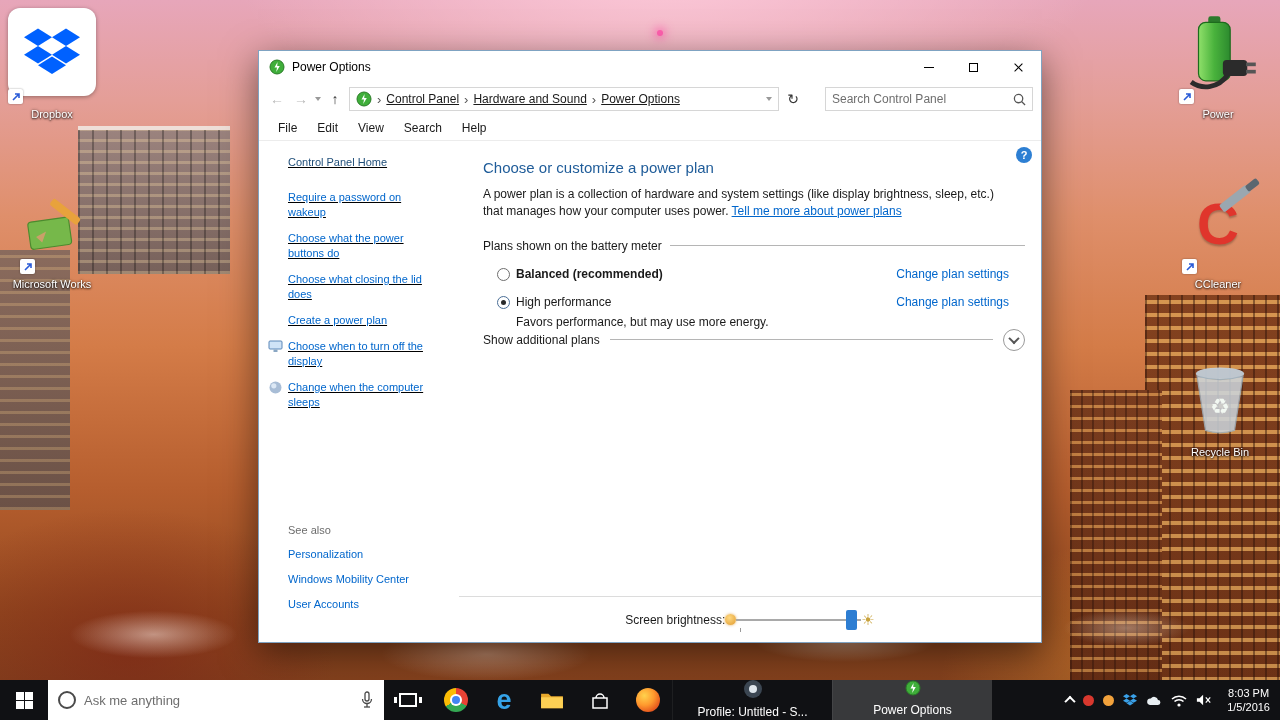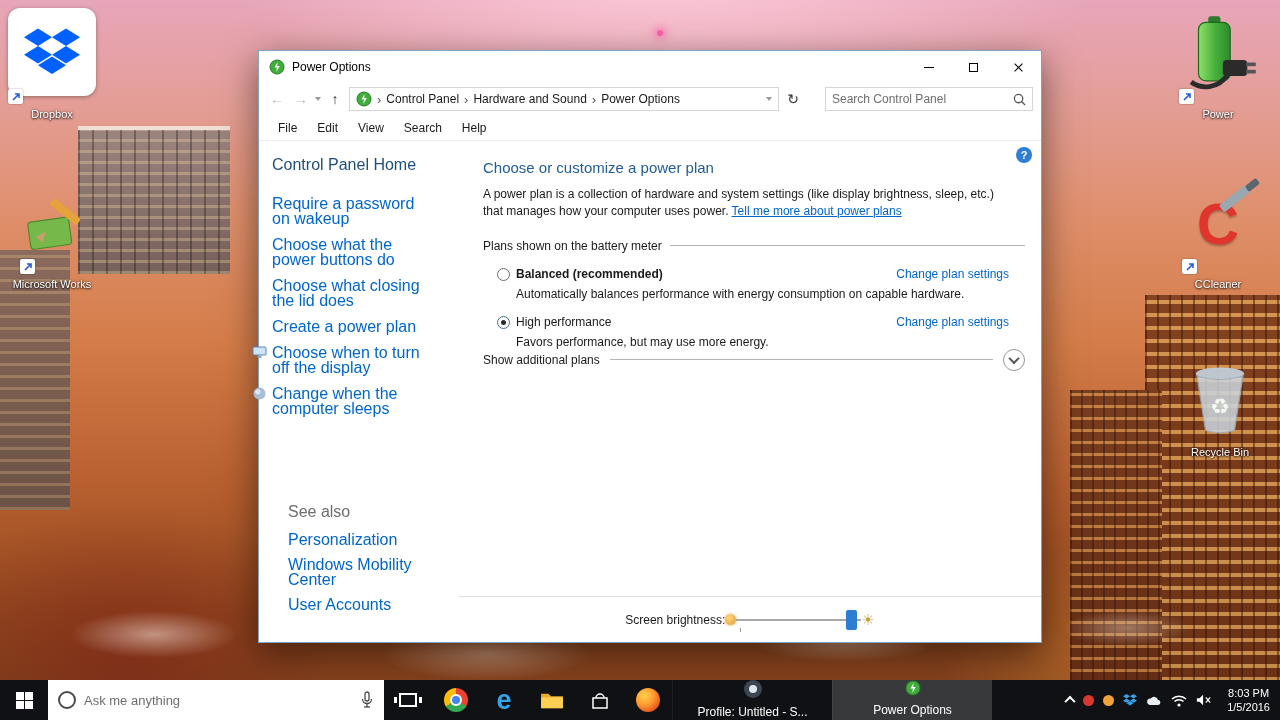--- a/index.html
+++ b/index.html
@@ -69,33 +69,33 @@
   .glyph-max { width:9px; height:9px; border:1px solid #000; }
   .glyph-x { position:relative; width:11px; height:11px; }
   .glyph-x::before, .glyph-x::after { content:""; position:absolute; left:5px; top:0; width:1px; height:11px; background:#000; }
   .glyph-x::before { transform:rotate(45deg); } .glyph-x::after { transform:rotate(-45deg); }
 
   .navbar { height:32px; display:flex; align-items:center; padding:0 8px; gap:4px; }
   .navarrow { font-size:14px; color:#b9b9b9; width:20px; text-align:center; }
   .navarrow.enabled { color:#333; }
   .caret-down { width:0; height:0; border-left:3.5px solid transparent; border-right:3.5px solid transparent; border-top:4px solid #999; }
   .addrbox { flex:0 0 430px; height:24px; border:1px solid #d6d6d6; display:flex; align-items:center; padding:0 6px; gap:5px; font-size:12px; color:#1a1a1a; }
-  .crumb { white-space:nowrap; }
+  .crumb { white-space:nowrap;text-decoration:underline; }
   .crumb-sep { color:#555; font-size:13px; }
   .addr-caret { margin-left:auto; }
   .refreshbtn { font-size:14px; color:#333; width:20px; text-align:center; }
   .searchbox { margin-left:18px; flex:1; height:24px; border:1px solid #d6d6d6; display:flex; align-items:center; padding:0 6px; }
   .searchbox input { flex:1; border:none; outline:none; font-size:12px; font-family:inherit; color:#be185d; background:transparent; }
   input::placeholder { color:#6e6e6e; opacity:1; }
 
   .menubar { height:26px; display:flex; align-items:center; padding-left:10px; gap:2px; font-size:12px; border-bottom:1px solid #ececec; }
   .menuitem { padding:4px 9px; color:#1a1a1a; }
 
   .wincontent { position:absolute; top:91px; bottom:0; left:0; right:0; display:flex; }
-  .sidebar { width:200px; position:relative; padding:14px 0 0 13px; font-size:16px; }
+  .sidebar { width:200px; position:relative; padding:14px 0 0 29px; font-size:11px;text-decoration:underline; }
   .sb-home { color:#1f4e79; margin-bottom:22px; }
   .sb-link { color:#0066cc; width:152px; line-height:15px; margin-bottom:11px; position:relative; }
   .sb-ico { position:absolute; left:-20px; top:0; width:15px; height:15px; }
   .sb-seealso { position:absolute; left:29px; bottom:20px; width:160px; }
   .sb-seealso .hd { color:#6d6d6d; margin-bottom:11px; }
   .sb-seealso .sb-link { margin-bottom:10px; }
 
   .mainarea { position:relative; flex:1; padding:0 16px 0 24px; font-size:12px; color:#1a1a1a; }
   .helpbtn { position:absolute; top:5px; right:9px; width:16px; height:16px; border-radius:50%;
     background:#2d7fd3; color:#fff; font-weight:bold; font-size:11px; display:flex; align-items:center; justify-content:center; }
@@ -362,21 +362,20 @@
 
         <div class="sectionrow">
           <span>Plans shown on the battery meter</span>
           <span class="line"></span>
         </div>
 
         <div class="planrow">
           <span class="radio"></span>
           <span class="planname bold">Balanced (recommended)</span>
           <span class="plan-action link">Change plan settings</span>
-          <div class="plandesc">Automatically balances performance with energy consumption on capable hardware.</div>
         </div>
 
         <div class="planrow">
           <span class="radio checked"></span>
           <span class="planname">High performance</span>
           <span class="plan-action link">Change plan settings</span>
           <div class="plandesc">Favors performance, but may use more energy.</div>
         </div>
 
         <div class="addlrow">

